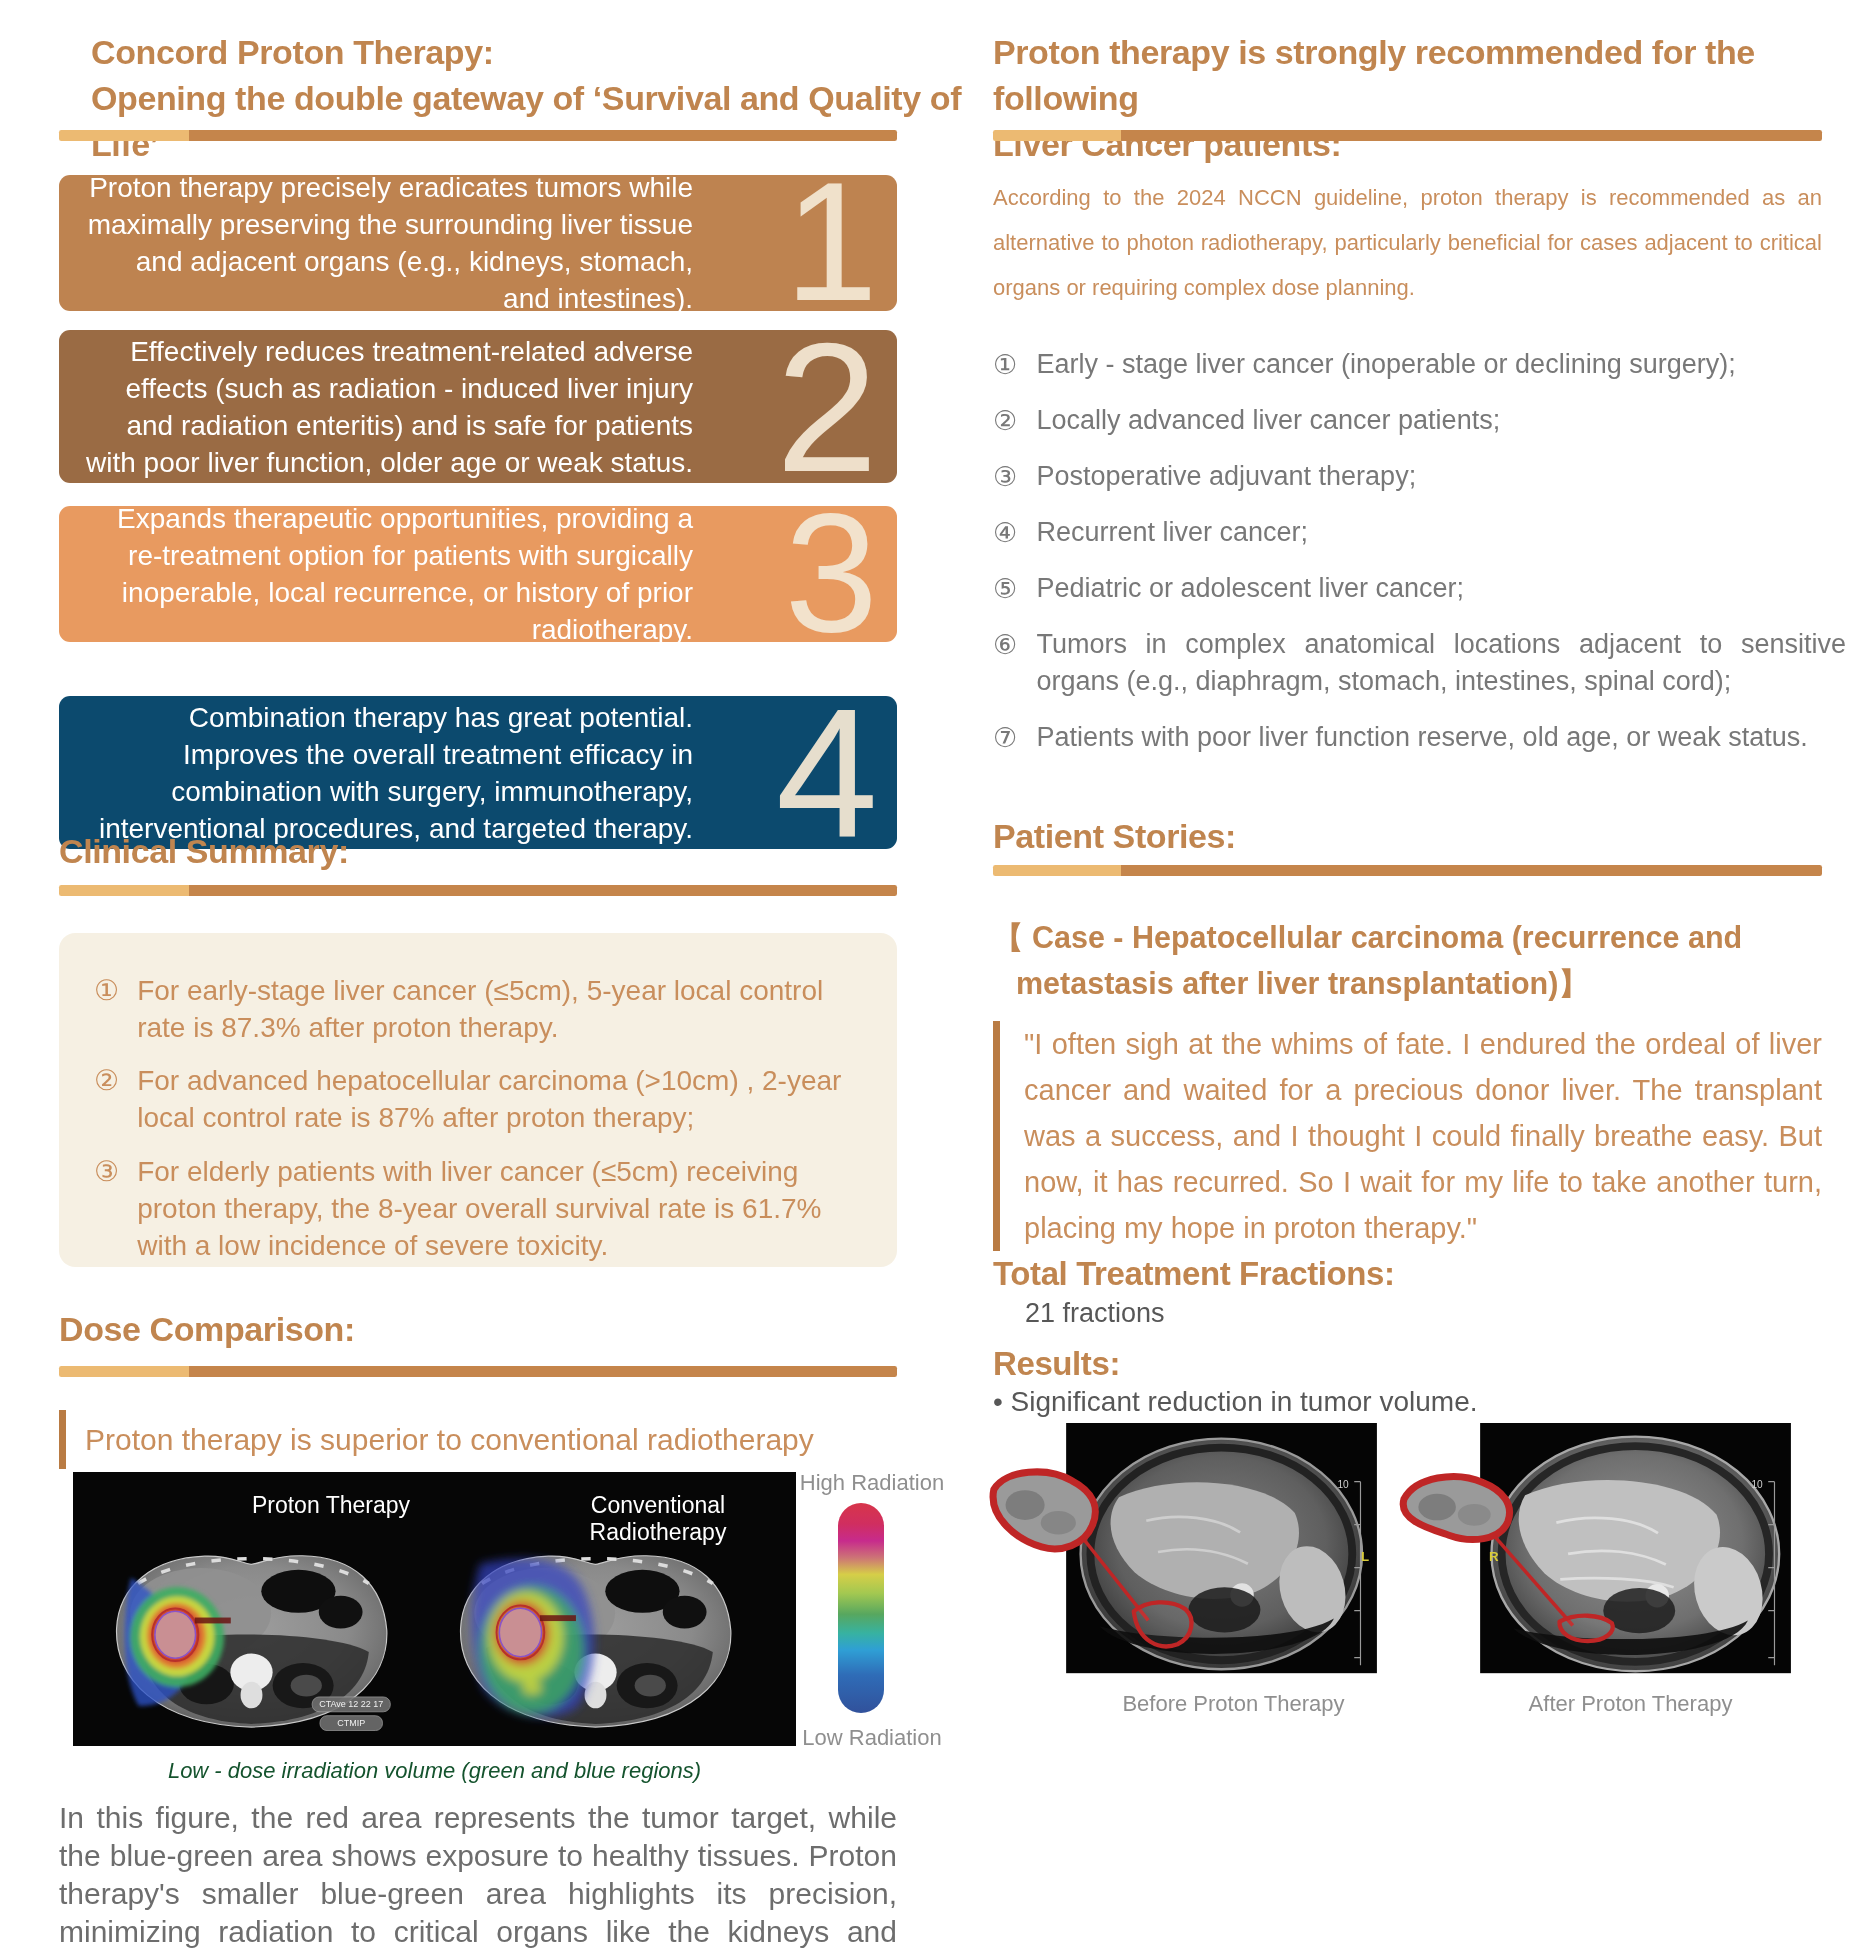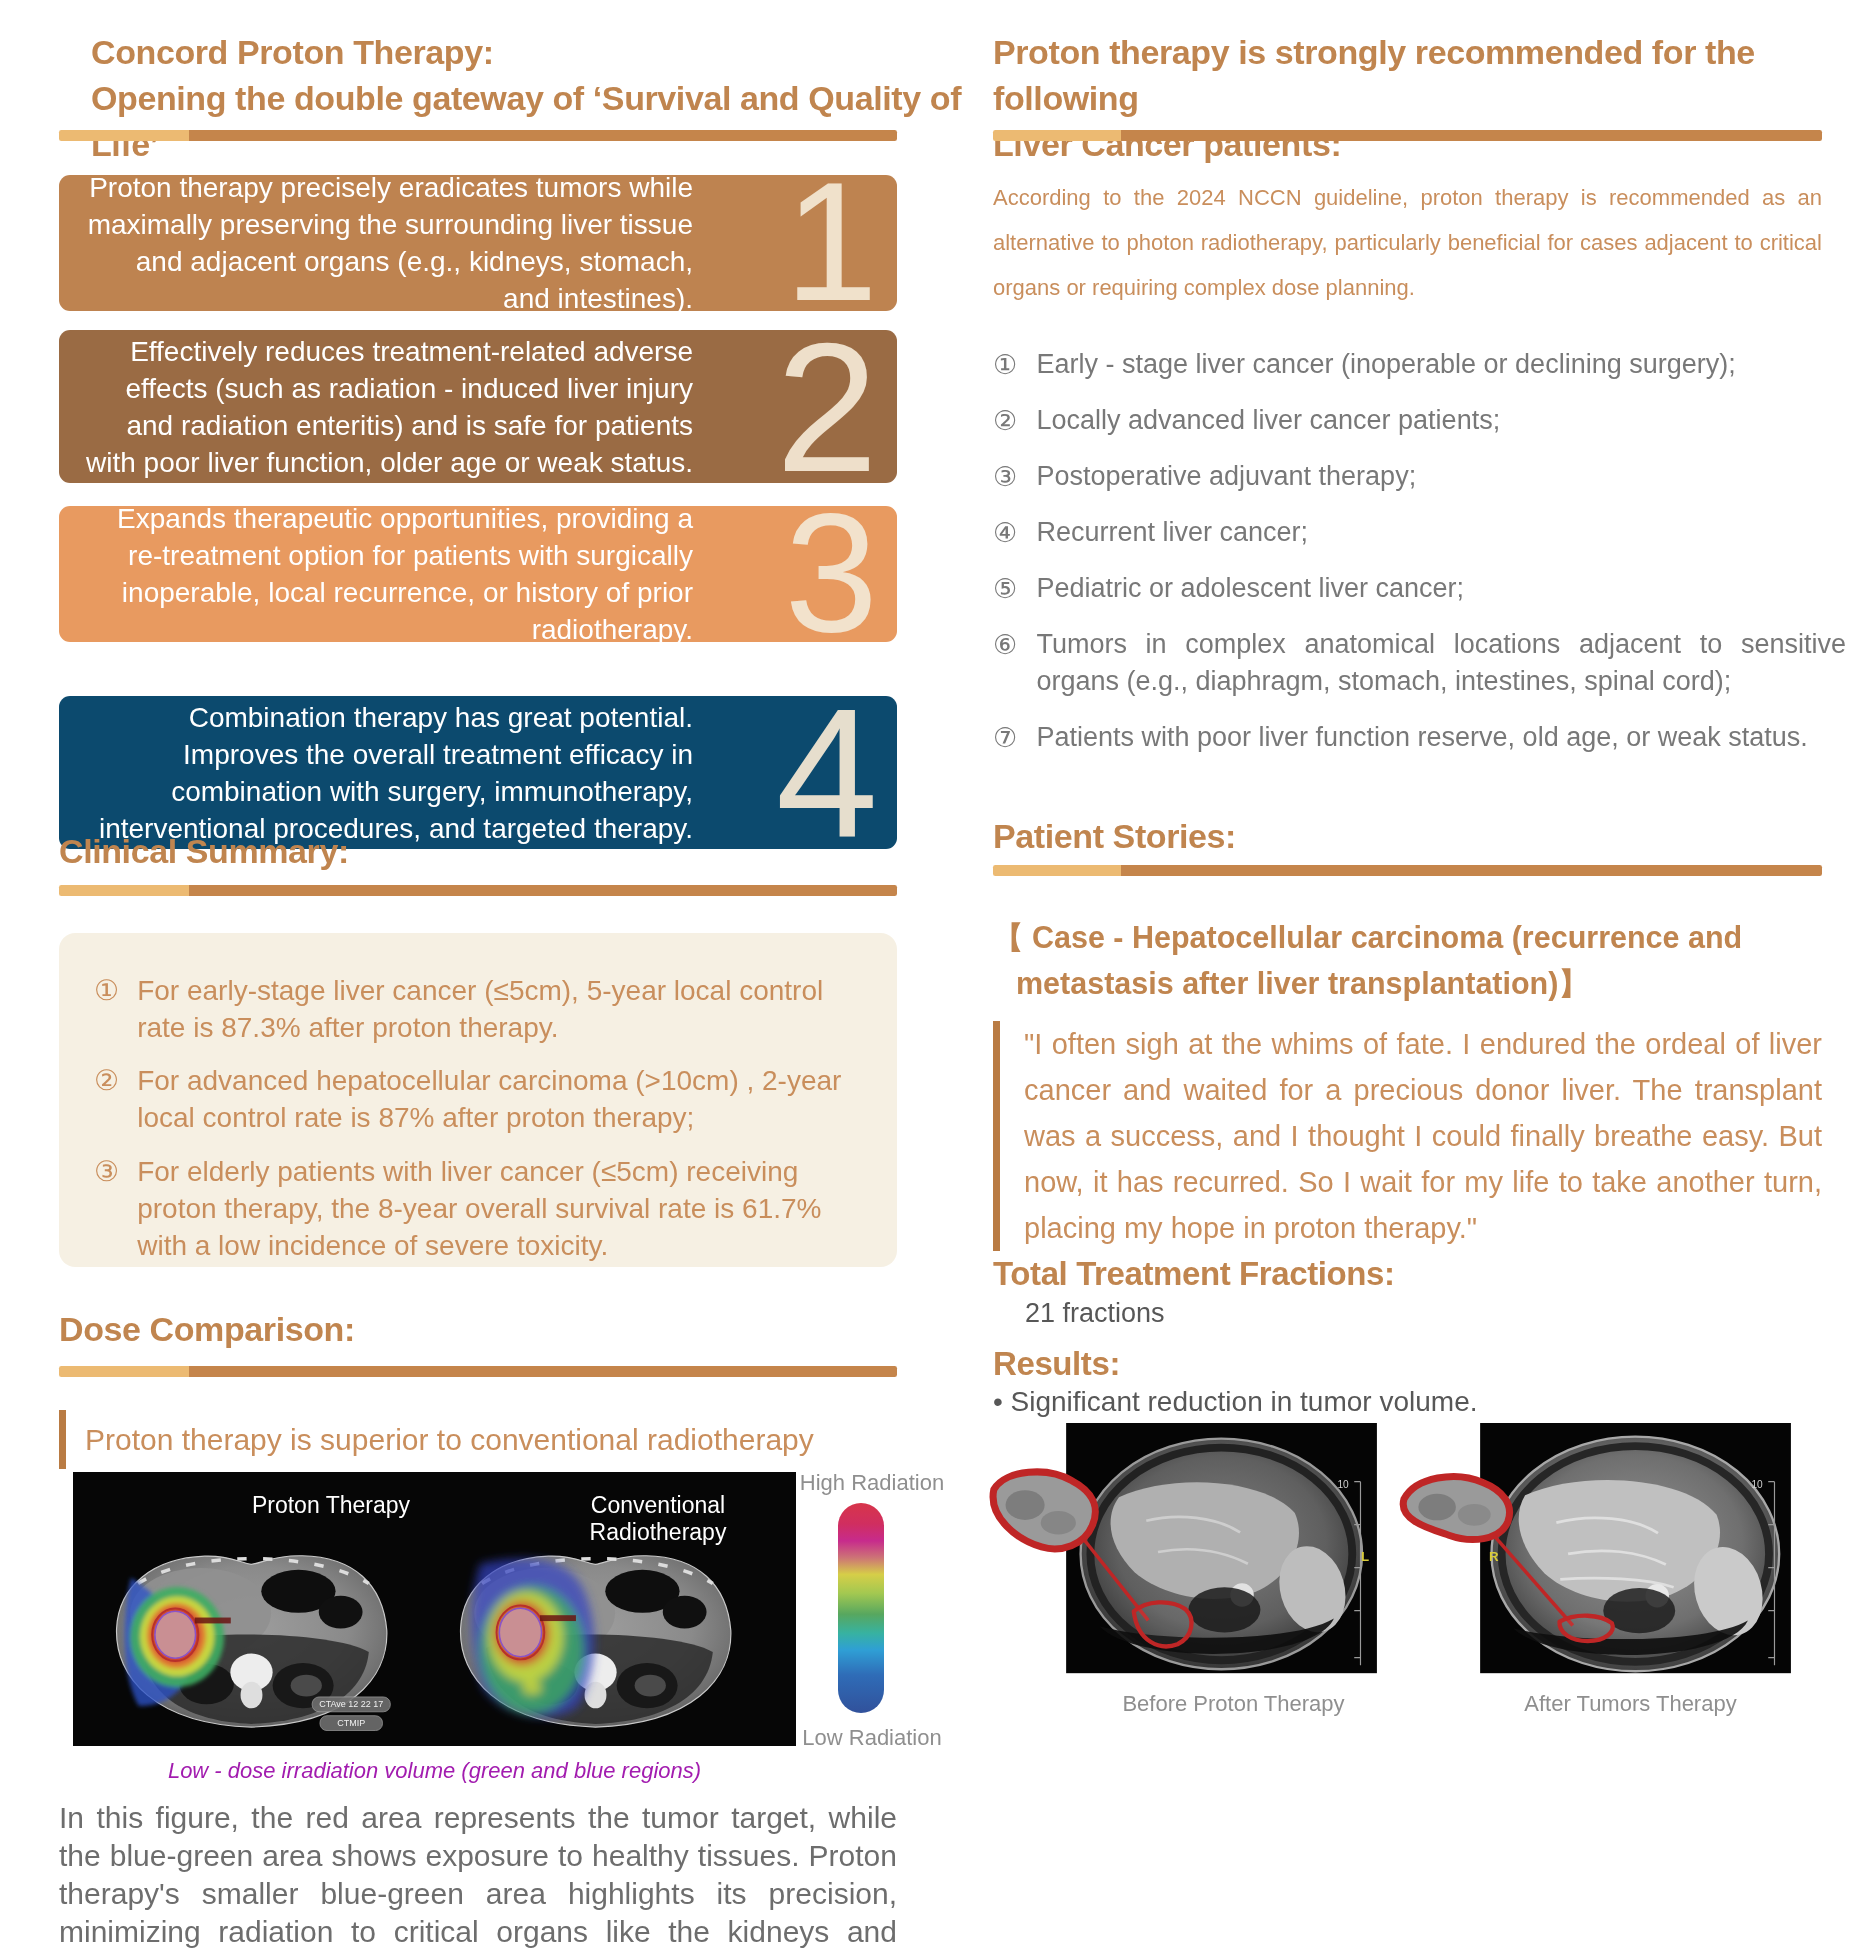--- a/index.html
+++ b/index.html
@@ -40,21 +40,21 @@
   .dc-quote-text{font-size:30px;color:#C98E5C;}
   .dose-figure{left:73px;top:1472px;width:899px;height:278px;}
   .dose-panel{position:absolute;left:0;top:0;width:723px;height:274px;background:#060606;}
   .dose-label{position:absolute;top:20.3px;color:#ffffff;font-size:23px;text-align:center;}
   .colorbar{position:absolute;left:765px;top:31px;width:46px;height:210px;border-radius:23.5px;
     background:linear-gradient(180deg,#D7354A 0%,#D02E60 10%,#C72B8C 18%,#CD7376 26%,
       #D6CE48 34%,#A3C851 43%,#57A75F 53%,#37B2A1 62%,#2F9FD5 70%,#2F6CB7 82%,#31519B 100%);}
   .cb-label{position:absolute;left:709px;width:180px;text-align:center;
             color:#8F8F8F;font-size:22px;}
   .dc-caption{left:73px;top:1758px;width:723px;text-align:center;
-              font-size:22px;font-style:italic;color:#a21caf;}
+              font-size:22px;font-style:italic;color:#14532d;}
   .dc-paragraph{left:59px;top:1799px;width:838px;font-size:30px;line-height:38px;
                 color:#6D6D6D;text-align:justify;}
 
   
   .r-intro{left:993px;top:175px;width:829px;font-size:22px;line-height:45px;
            color:#C98E5C;text-align:justify;}
   .r-list{left:993px;top:346px;width:853px;color:#787878;font-size:27px;line-height:37px;}
   .r-item{display:flex;gap:9.4px;margin-bottom:19px;}
   .r-num{flex:0 0 34px;font-family:"DejaVu Sans","Liberation Sans",sans-serif;}
   .r-text{flex:1;text-align:justify;}
@@ -313,16 +313,16 @@
       <path d="M20,195 C50,138 152,122 222,152 C272,172 302,208 286,252 C266,302 190,307 135,287 C85,270 5,248 20,195 Z" fill="#9a9a9a"></path>
       <ellipse cx="105" cy="215" rx="48" ry="34" fill="#7d7d7d"></ellipse>
       <ellipse cx="200" cy="235" rx="42" ry="28" fill="#8a8a8a"></ellipse>
       <path d="M20,195 C50,138 152,122 222,152 C272,172 302,208 286,252 C266,302 190,307 135,287 C85,270 5,248 20,195 Z" fill="none" stroke="#BF2626" stroke-width="18" stroke-linejoin="round"></path>
       <path d="M252,290 L452,518" stroke="#BF2626" stroke-width="9"></path>
       <path d="M418,508 C460,486 522,489 552,512 C562,534 536,557 490,558 C450,558 416,538 418,508 Z" fill="rgba(255,255,255,0.06)" stroke="#BF2626" stroke-width="11" stroke-linejoin="round"></path>
     </g>
   </svg>
 
   <div class="mri-label" style="left:1091px;">Before Proton Therapy</div>
-  <div class="mri-label" style="left:1488px;">After Tumors Therapy</div>
+  <div class="mri-label" style="left:1488px;">After Proton Therapy</div>
 
 </div>
 
 
 </body></html>

